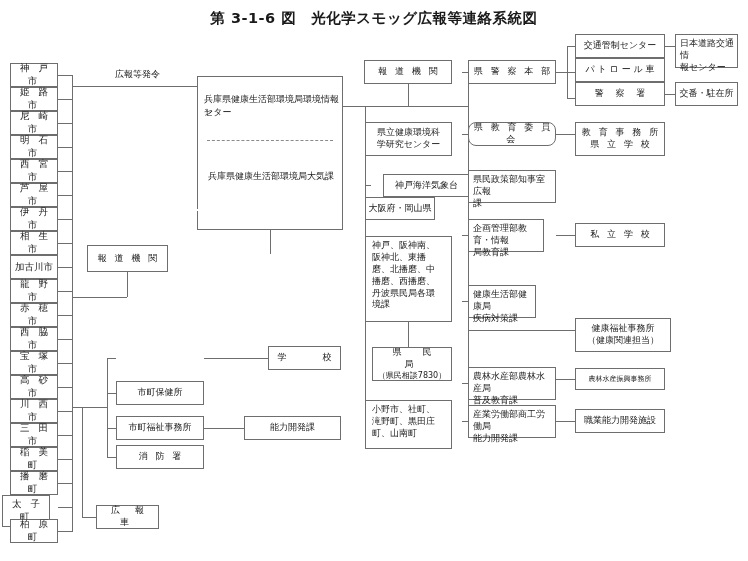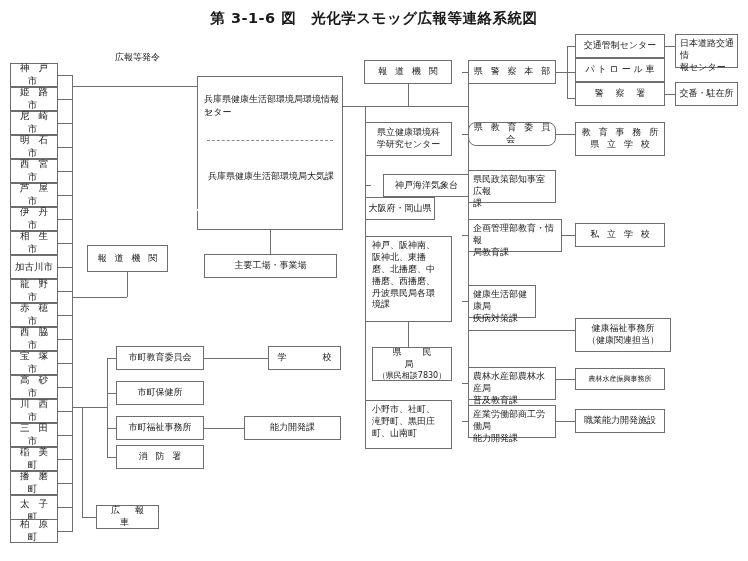--- a/index.html
+++ b/index.html
@@ -102,21 +102,21 @@
   <div class="box muni" style="left:10px;top:255px;width:48px;height:24px;letter-spacing:0;text-indent:0;">加古川市</div>
   <div class="box muni" style="left:10px;top:279px;width:48px;height:24px;">龍 野 市</div>
   <div class="box muni" style="left:10px;top:303px;width:48px;height:24px;">赤 穂 市</div>
   <div class="box muni" style="left:10px;top:327px;width:48px;height:24px;">西 脇 市</div>
   <div class="box muni" style="left:10px;top:351px;width:48px;height:24px;">宝 塚 市</div>
   <div class="box muni" style="left:10px;top:375px;width:48px;height:24px;">高 砂 市</div>
   <div class="box muni" style="left:10px;top:399px;width:48px;height:24px;">川 西 市</div>
   <div class="box muni" style="left:10px;top:423px;width:48px;height:24px;">三 田 市</div>
   <div class="box muni" style="left:10px;top:447px;width:48px;height:24px;">稲 美 町</div>
   <div class="box muni" style="left:10px;top:471px;width:48px;height:24px;">播 磨 町</div>
-  <div class="box muni" style="left:10px;top:495px;width:48px;height:32px;">太 子 町</div>
+  <div class="box muni" style="left:2px;top:495px;width:48px;height:32px;">太 子 町</div>
   <div class="box muni" style="left:10px;top:519px;width:48px;height:24px;">柏 原 町</div>
 
   <div class="ln h" style="left:58px;top:75px;width:14px;"></div>
   <div class="ln h" style="left:58px;top:99px;width:14px;"></div>
   <div class="ln h" style="left:58px;top:123px;width:14px;"></div>
   <div class="ln h" style="left:58px;top:147px;width:14px;"></div>
   <div class="ln h" style="left:58px;top:171px;width:14px;"></div>
   <div class="ln h" style="left:58px;top:195px;width:14px;"></div>
   <div class="ln h" style="left:58px;top:219px;width:14px;"></div>
   <div class="ln h" style="left:58px;top:243px;width:14px;"></div>
@@ -128,35 +128,34 @@
   <div class="ln h" style="left:58px;top:387px;width:14px;"></div>
   <div class="ln h" style="left:58px;top:411px;width:14px;"></div>
   <div class="ln h" style="left:58px;top:435px;width:14px;"></div>
   <div class="ln h" style="left:58px;top:459px;width:14px;"></div>
   <div class="ln h" style="left:58px;top:483px;width:14px;"></div>
   <div class="ln h" style="left:58px;top:507px;width:14px;"></div>
   <div class="ln h" style="left:58px;top:531px;width:14px;"></div>
 
   <div class="ln v" style="left:72px;top:75px;height:457px;"></div>
 
-  <div class="caption" style="left:113px;top:51px;">広報等発令</div>
+  <div class="caption" style="left:113px;top:68px;">広報等発令</div>
   <div class="ln h" style="left:72px;top:86px;width:125px;"></div>
 
   <div class="bigbox" style="left:197px;top:76px;width:146px;height:154px;">
     <div class="part" style="left:6px;top:16px;width:136px;">兵庫県健康生活部環境局環境情報セ</div>
     <div class="part" style="left:6px;top:29px;width:136px;">ンター</div>
     <div class="part" style="left:0px;top:93px;width:146px;text-align:center;">兵庫県健康生活部環境局大気課</div>
   </div>
   <div class="dashed-sep" style="left:207px;top:140px;width:126px;"></div>
 
   <div class="ln v" style="left:270px;top:230px;height:24px;"></div>
   <div class="box" style="left:197px;top:209px;width:0px;height:0px;border:none;"></div>
   <div class="box" style="left:200px;top:208px;width:0;height:0;border:none;"></div>
   <div class="box" style="left:204px;top:208px;width:0;height:0;border:none;"></div>
-  <div class="box" style="left:204px;top:254px;width:133px;height:24px;font-size:9px;">主要工場・事業場</div>
 
   <div class="box spaced2" style="left:364px;top:60px;width:88px;height:24px;">報 道 機 関</div>
   <div class="ln v" style="left:408px;top:84px;height:22px;"></div>
 
   <div class="ln h" style="left:343px;top:106px;width:22px;"></div>
   <div class="ln h" style="left:343px;top:106px;width:420px;max-width:0;"></div>
 
   <div class="ln h" style="left:343px;top:106px;width:125px;"></div>
 
   <div class="ln v" style="left:365px;top:106px;height:324px;"></div>
@@ -213,21 +212,21 @@
   <div class="ln h" style="left:462px;top:134px;width:8px;"></div>
 
   <div class="box left-align" style="left:468px;top:170px;width:88px;height:33px;align-items:flex-start;">
     <div class="inner" style="padding-top:2px;">
       <div>県民政策部知事室広報</div>
       <div>課</div>
     </div>
   </div>
   <div class="ln h" style="left:462px;top:186px;width:8px;"></div>
 
-  <div class="box left-align" style="left:468px;top:219px;width:94px;height:33px;align-items:flex-start;">
+  <div class="box left-align" style="left:468px;top:219px;width:76px;height:33px;align-items:flex-start;">
     <div class="inner" style="padding-top:2px;">
       <div>企画管理部教育・情報</div>
       <div>局教育課</div>
     </div>
   </div>
   <div class="ln h" style="left:462px;top:235px;width:8px;"></div>
 
   <div class="box left-align" style="left:468px;top:285px;width:68px;height:33px;align-items:flex-start;">
     <div class="inner" style="padding-top:2px;">
       <div>健康生活部健康局</div>
@@ -299,21 +298,20 @@
   <div class="box" style="left:575px;top:409px;width:90px;height:24px;">職業能力開発施設</div>
 
   <div class="box spaced2" style="left:87px;top:245px;width:81px;height:27px;">報 道 機 関</div>
   <div class="ln v" style="left:127px;top:272px;height:25px;"></div>
   <div class="ln h" style="left:72px;top:297px;width:55px;"></div>
 
   <div class="ln h" style="left:72px;top:407px;width:35px;"></div>
   <div class="ln v" style="left:107px;top:358px;height:99px;"></div>
 
   <div class="ln h" style="left:107px;top:358px;width:9px;"></div>
-  <div class="box" style="left:116px;top:346px;width:88px;height:24px;">市町教育委員会</div>
 
   <div class="ln h" style="left:107px;top:393px;width:9px;"></div>
   <div class="box" style="left:116px;top:381px;width:88px;height:24px;">市町保健所</div>
 
   <div class="ln h" style="left:107px;top:428px;width:9px;"></div>
   <div class="box" style="left:116px;top:416px;width:88px;height:24px;">市町福祉事務所</div>
 
   <div class="ln h" style="left:107px;top:457px;width:9px;"></div>
   <div class="box spaced2" style="left:116px;top:445px;width:88px;height:24px;">消 防 署</div>
 

